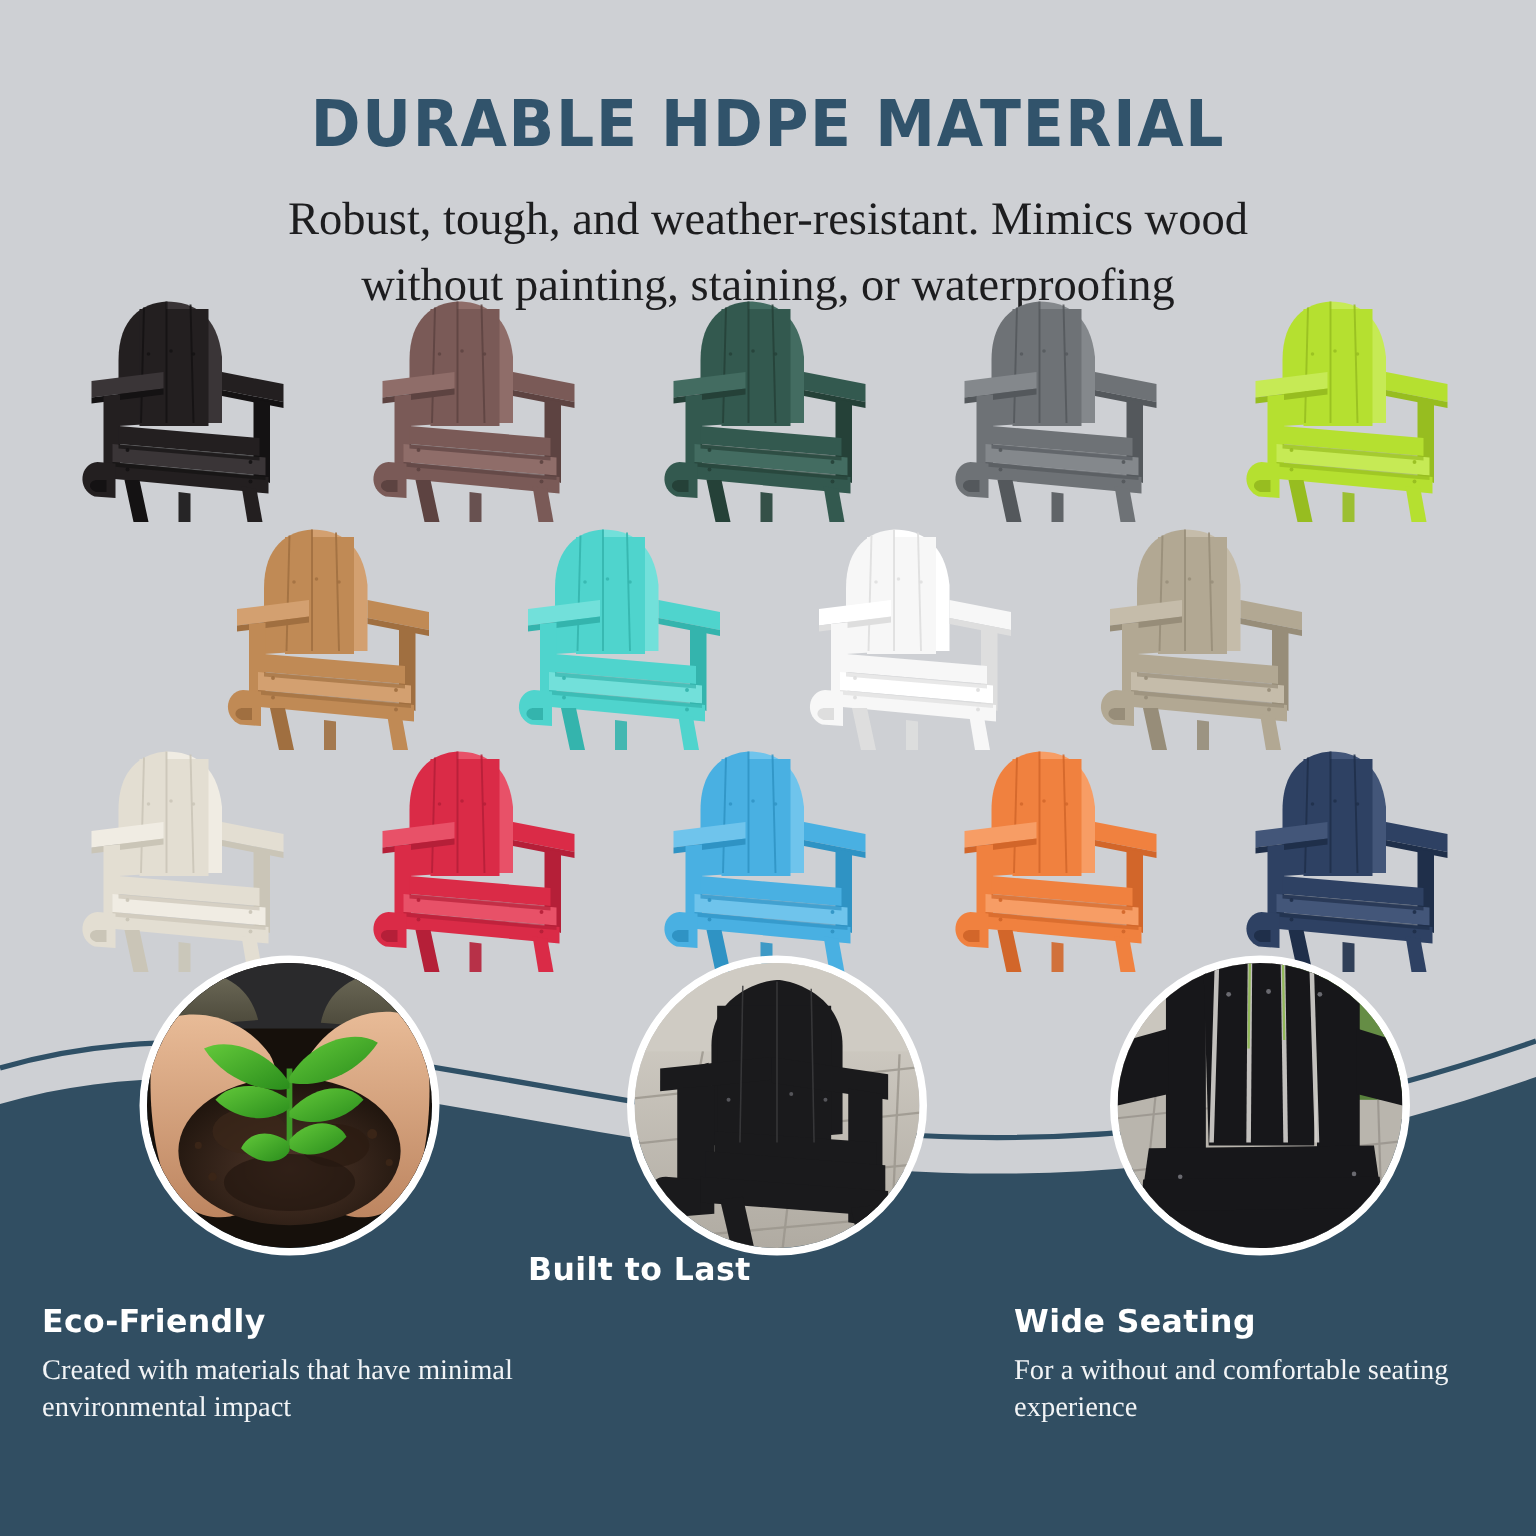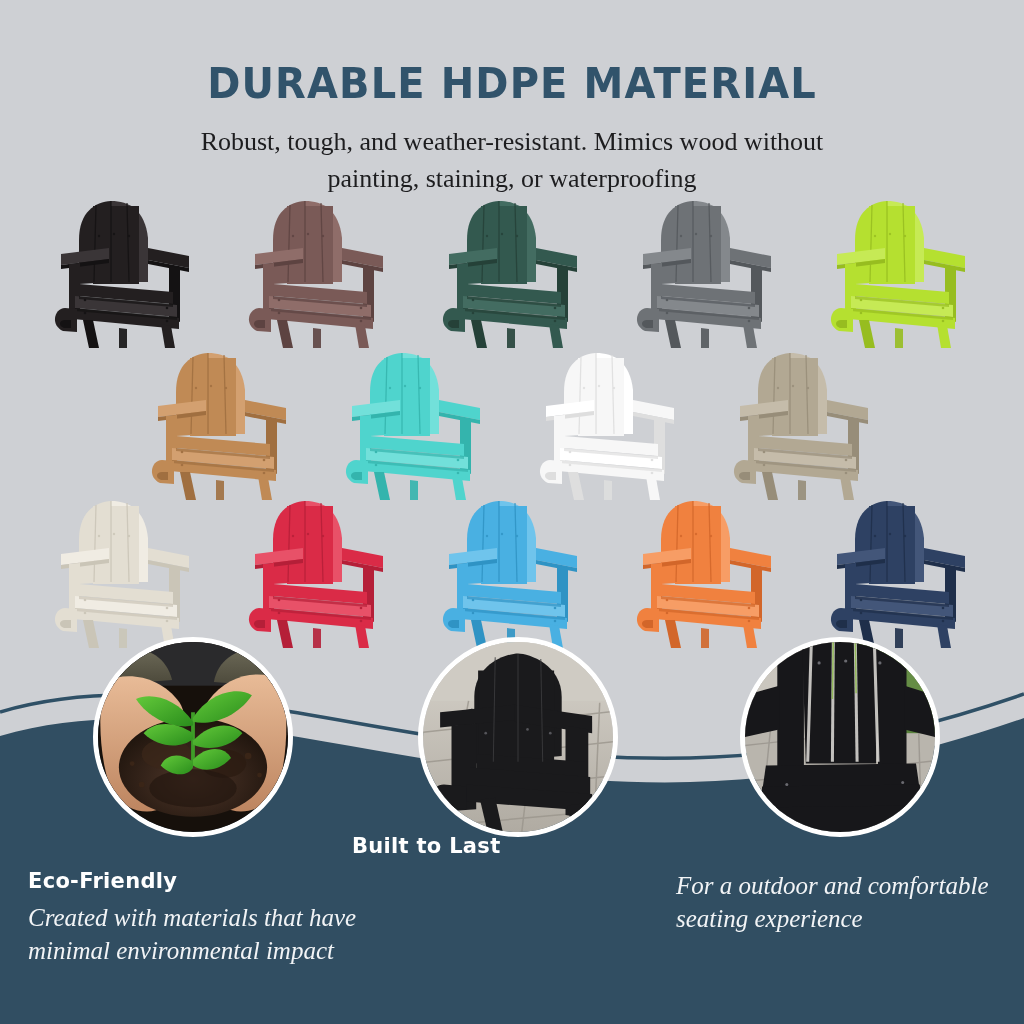--- a/index.html
+++ b/index.html
@@ -16,21 +16,21 @@
     position:absolute;left:0;top:58px;width:1024px;text-align:center;
     font-family:"DejaVu Sans",sans-serif;
     font-weight:bold;font-size:43px;letter-spacing:1.2px;
     color:#31536b;
     transform:scaleX(.93);
   }
   .subline{
     position:absolute;left:50%;top:124px;transform:translateX(-50%);
     width:720px;text-align:center;
     font-family:"Liberation Serif",serif;
-    font-size:26px;line-height:1.42;color:#1d1d1f;
+    font-size:31px;line-height:1.42;color:#1d1d1f;
   }
 
   
   .row{position:absolute;left:0;width:1024px;display:flex;justify-content:center;}
   .row.r1{top:196px;gap:44px;}
   .row.r2{top:348px;gap:44px;}
   .row.r3{top:496px;gap:44px;}
   .chair{width:150px;height:152px;display:block;}
 
   
@@ -53,21 +53,21 @@
   .f2{left:352px;top:834px;}
   .f3{left:676px;top:869px;}
   .feat h3{
     margin:0 0 8px 0;
     font-family:"DejaVu Sans",sans-serif;
     font-weight:bold;font-size:21px;color:#ffffff;letter-spacing:.3px;
   }
   .feat p{
     margin:0;
     font-family:"Liberation Serif",serif;
-    font-size:25px;line-height:1.32;color:#f2f4f6;font-style:italic;
+    font-size:19px;line-height:1.32;color:#f2f4f6;
   }
 </style>
 </head>
 <body>
 
 <div id="stage">
 
   <svg class="wave" viewBox="0 0 1024 384" preserveAspectRatio="none">
     <path d="M0,96 C150,52 300,104 512,132 C724,160 880,128 1024,78 L1024,384 L0,384 Z" fill="#314e62"></path>
     <path d="M0,72 C150,28 300,80 512,108 C724,136 880,104 1024,54" fill="none" stroke="#2f5066" stroke-width="3.5"></path>
@@ -875,16 +875,17 @@
   </div>
 
   <div class="feat f1">
     <h3>Eco-Friendly</h3>
     <p>Created with materials that have minimal environmental impact</p>
   </div>
   <div class="feat f2">
     <h3>Built to Last</h3>
   </div>
   <div class="feat f3">
-    <p>For a outdoor and comfortable seating experience</p>
+    <h3>Wide Seating</h3>
+    <p>For a without and comfortable seating experience</p>
   </div>
 
 </div>
 
 </body></html>

